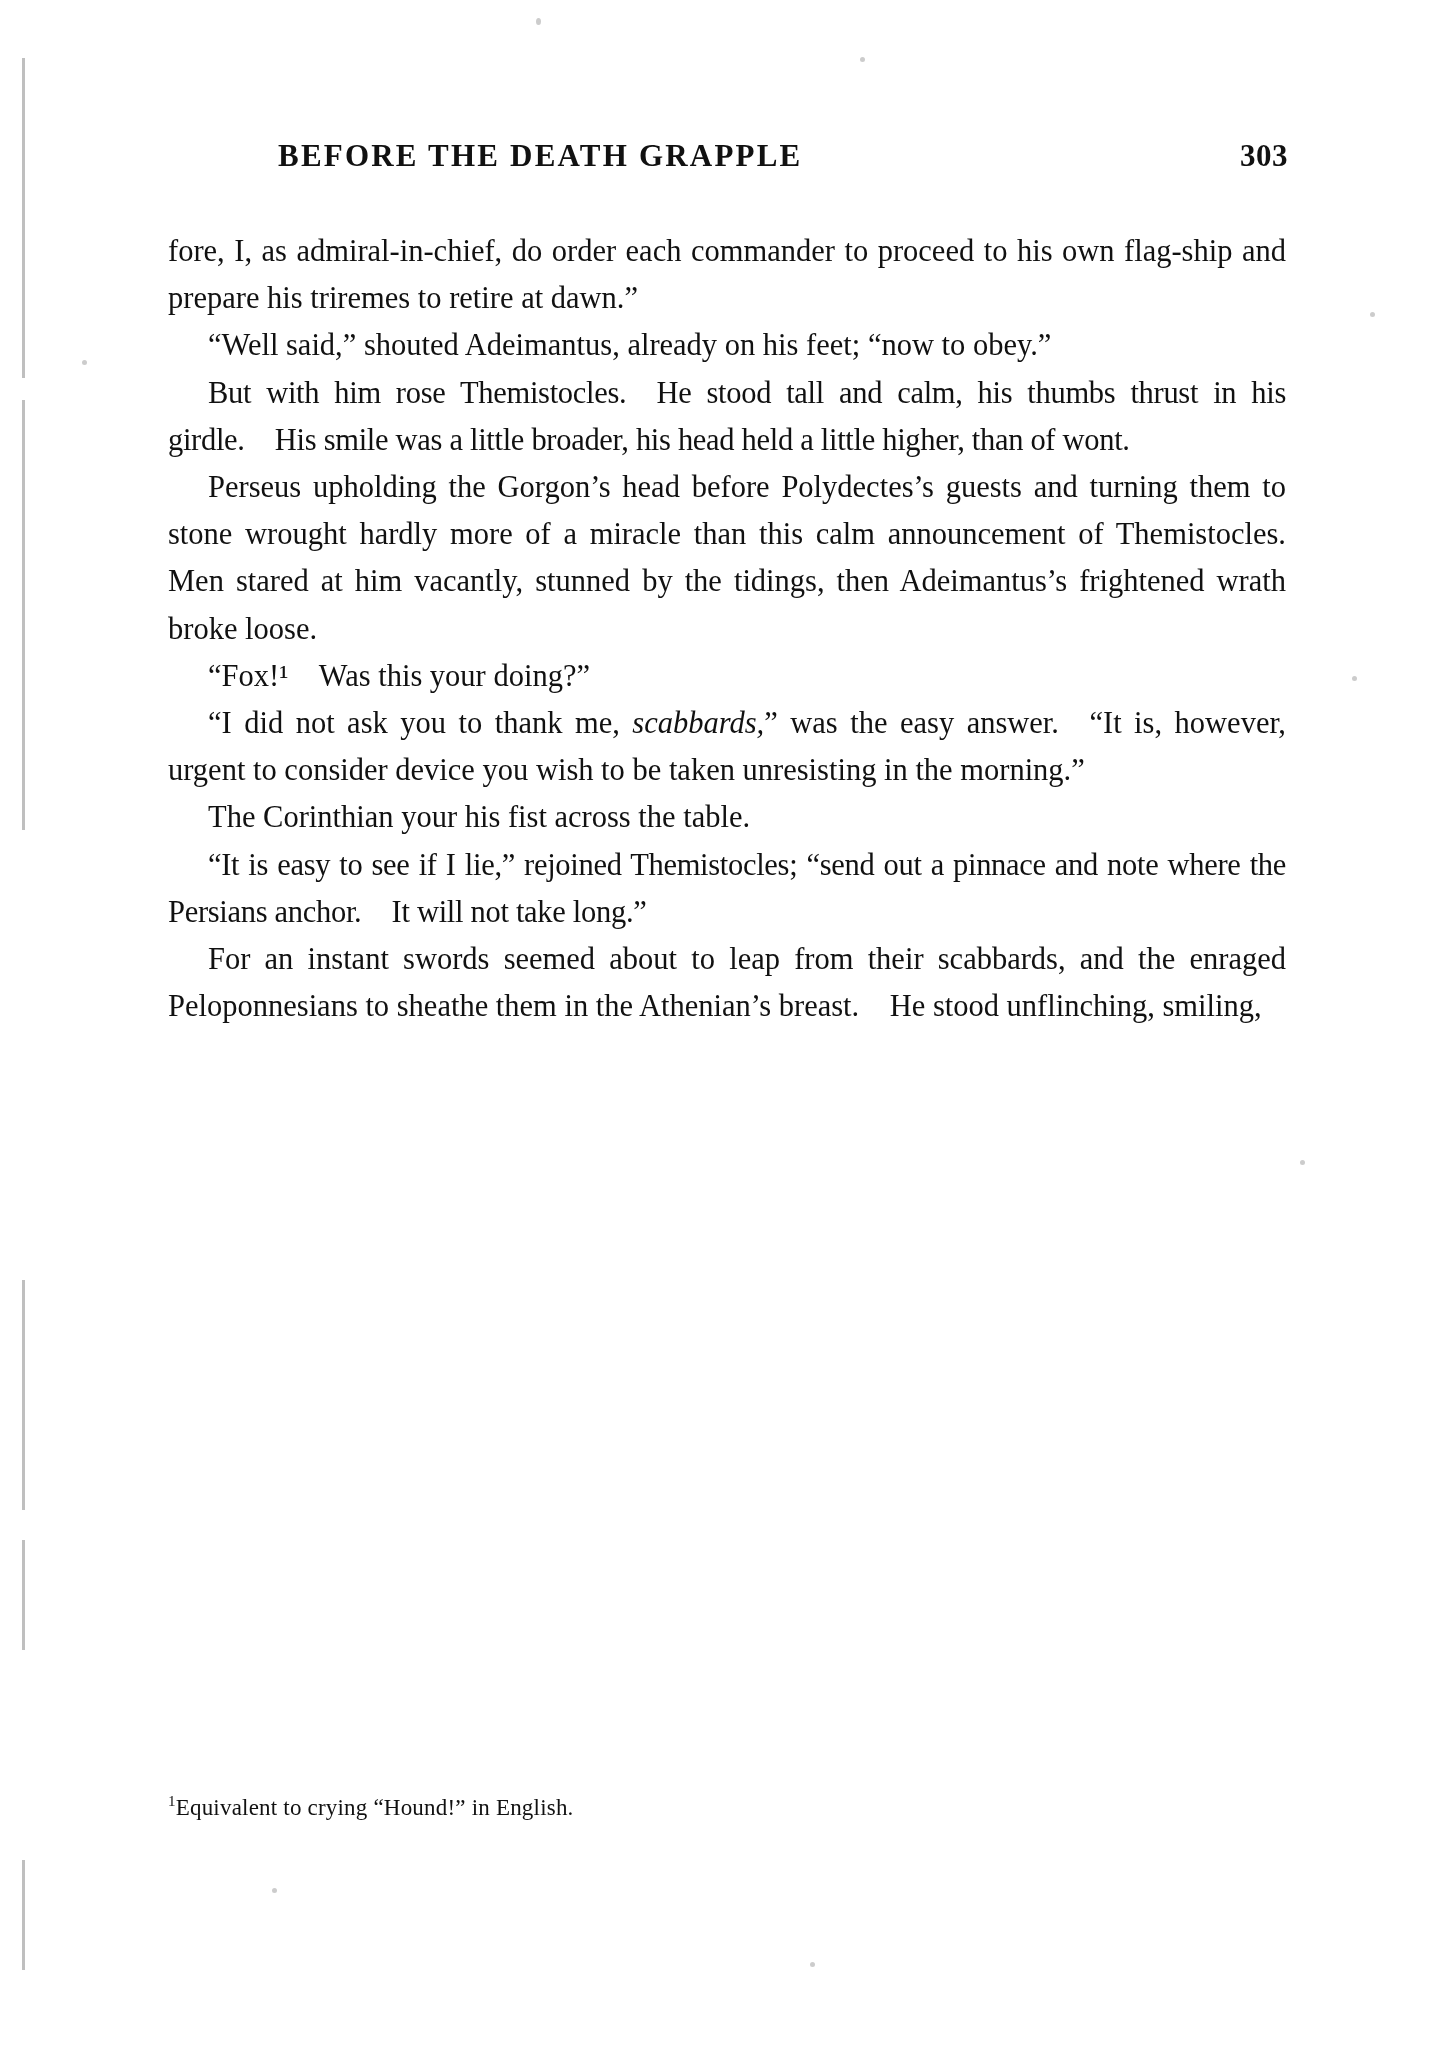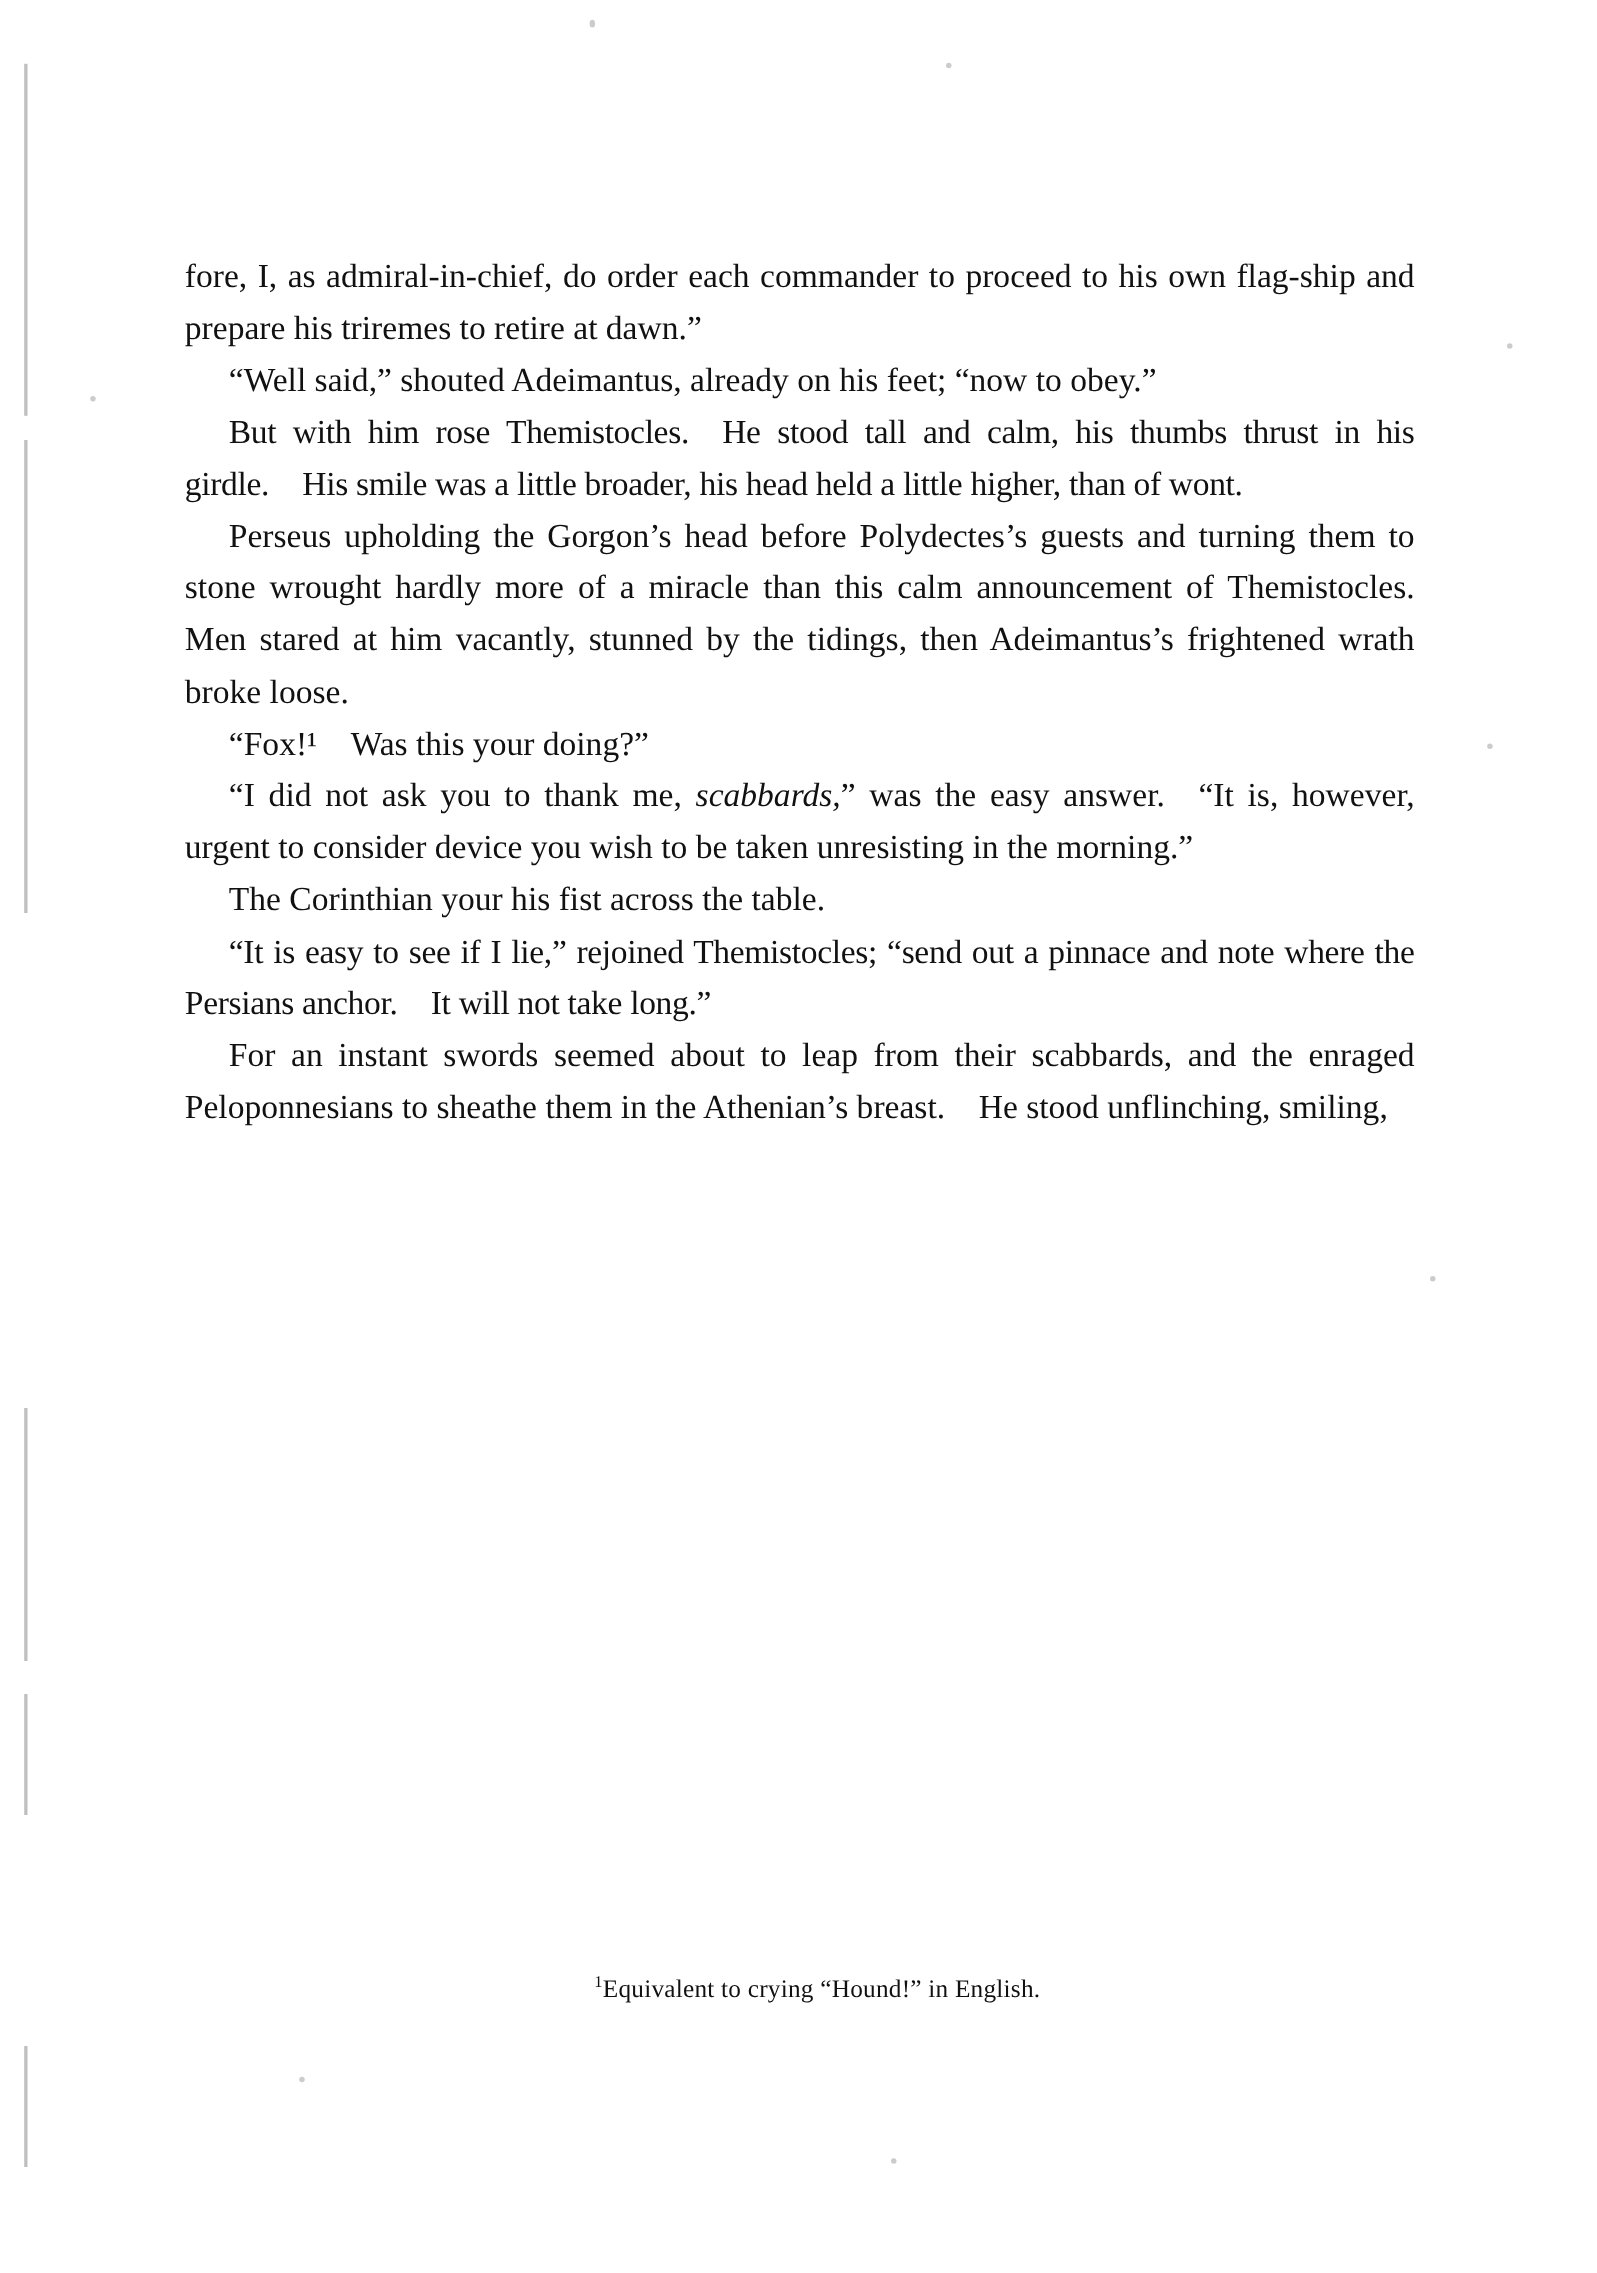--- a/index.html
+++ b/index.html
@@ -91,23 +91,23 @@
   }
   i { font-style: italic; }
   sup {
     font-size: 18px;
     vertical-align: super;
     line-height: 0;
   }
   .footnote {
     position: absolute;
     top: 1795px;
-    left: 184px;
+    left: 168px;
     width: 1118px;
-    text-align: center;
+    text-align: left;
     font-size: 23px;
     letter-spacing: .2px;
   }
   .footnote sup {
     font-size: 15px;
   }
 </style>
 </head>
 <body>
 
@@ -121,20 +121,24 @@
 
   <div class="speck" style="top:18px;left:536px;width:5px;height:7px;"></div>
   <div class="speck" style="top:57px;left:860px;width:5px;height:5px;"></div>
   <div class="speck" style="top:312px;left:1370px;width:5px;height:5px;"></div>
   <div class="speck" style="top:360px;left:82px;width:5px;height:5px;"></div>
   <div class="speck" style="top:676px;left:1352px;width:5px;height:5px;"></div>
   <div class="speck" style="top:1160px;left:1300px;width:5px;height:5px;"></div>
   <div class="speck" style="top:1888px;left:272px;width:5px;height:5px;"></div>
   <div class="speck" style="top:1962px;left:810px;width:5px;height:5px;"></div>
 
+  <header class="running-head">
+    <div class="head-title">BEFORE THE DEATH GRAPPLE</div>
+    <div class="page-number">303</div>
+  </header>
 
   <article class="body-text">
     <p class="noindent">fore, I, as admiral-in-chief, do order each commander to proceed to his own flag-ship and prepare his triremes to retire at dawn.”</p>
     <p>“Well said,” shouted Adeimantus, already on his feet; “now to obey.”</p>
     <p class="tight">But with him rose Themistocles. He stood tall and calm, his thumbs thrust in his girdle. His smile was a little broader, his head held a little higher, than of wont.</p>
     <p>Perseus upholding the Gorgon’s head before Polydectes’s guests and turning them to stone wrought hardly more of a miracle than this calm announcement of Themistocles. Men stared at him vacantly, stunned by the tidings, then Adeimantus’s frightened wrath broke loose.</p>
     <p>“Fox!¹ Was this your doing?”</p>
     <p><span>“I did not ask you to thank me, </span><i>scabbards,</i><span>” was the easy answer. “It is, however, urgent to consider device you wish to be taken unresisting in the morning.”</span></p>
     <p>The Corinthian your his fist across the table.</p>
     <p class="tight">“It is easy to see if I lie,” rejoined Themistocles; “send out a pinnace and note where the Persians anchor. It will not take long.”</p>

